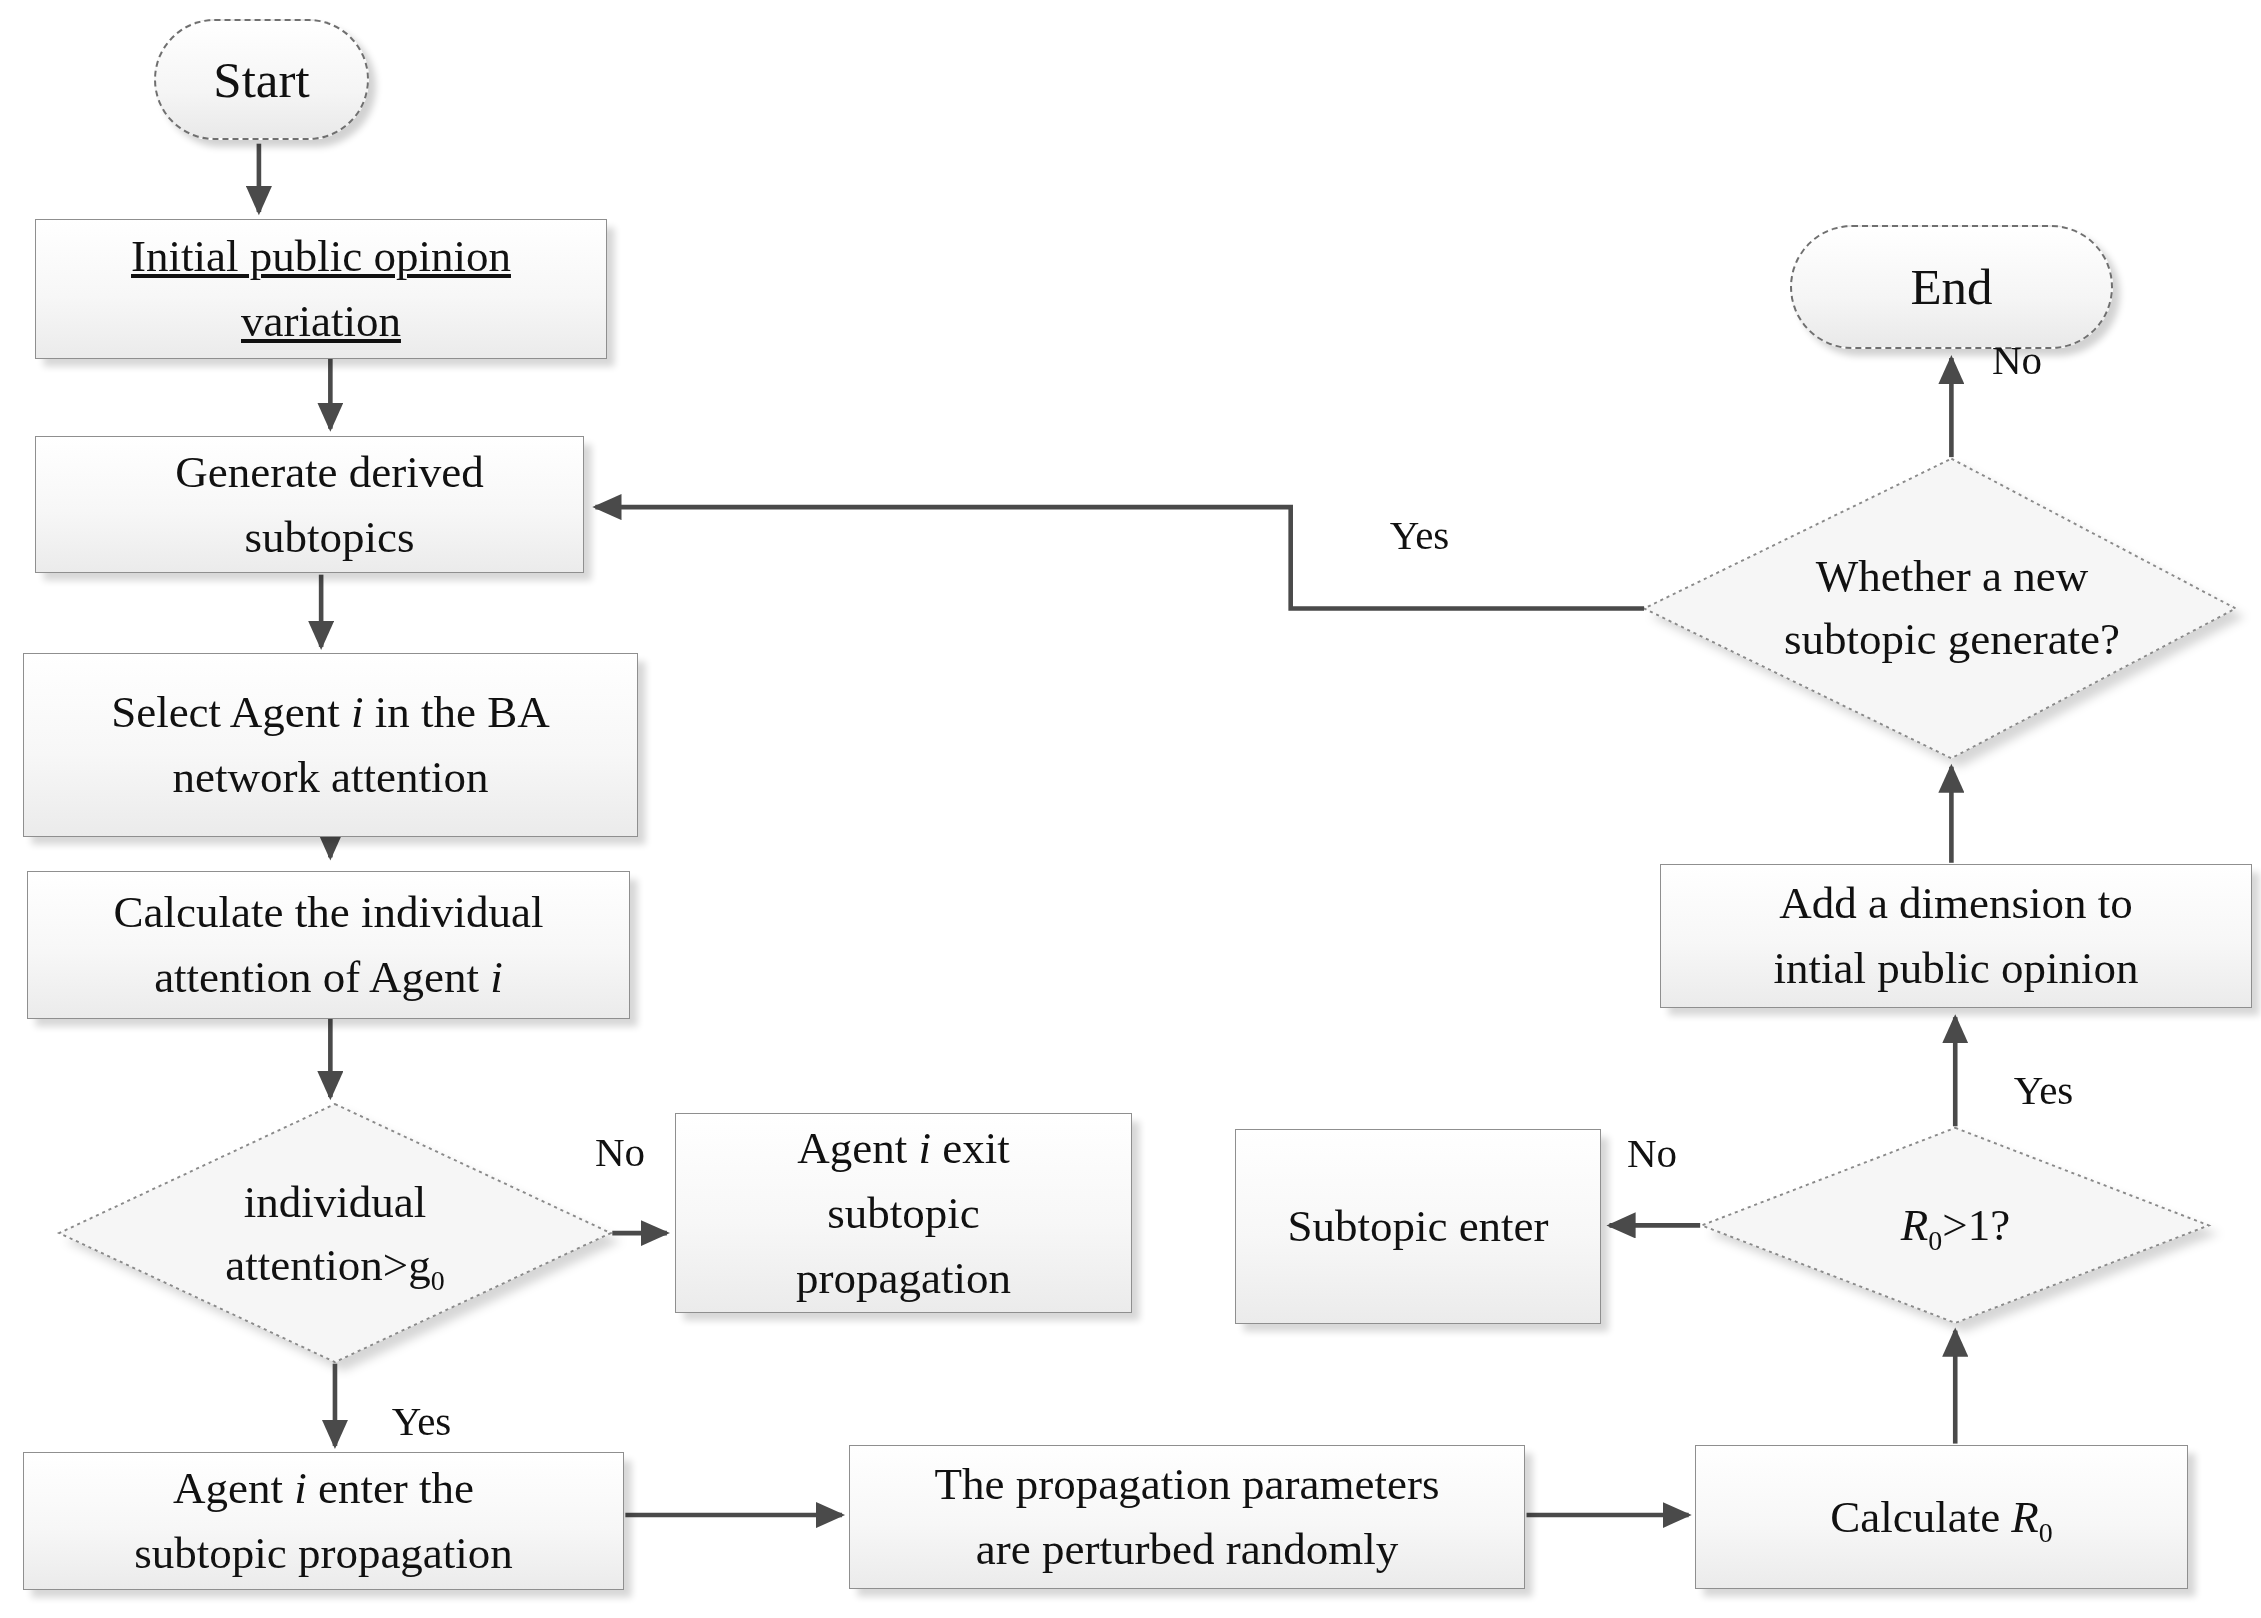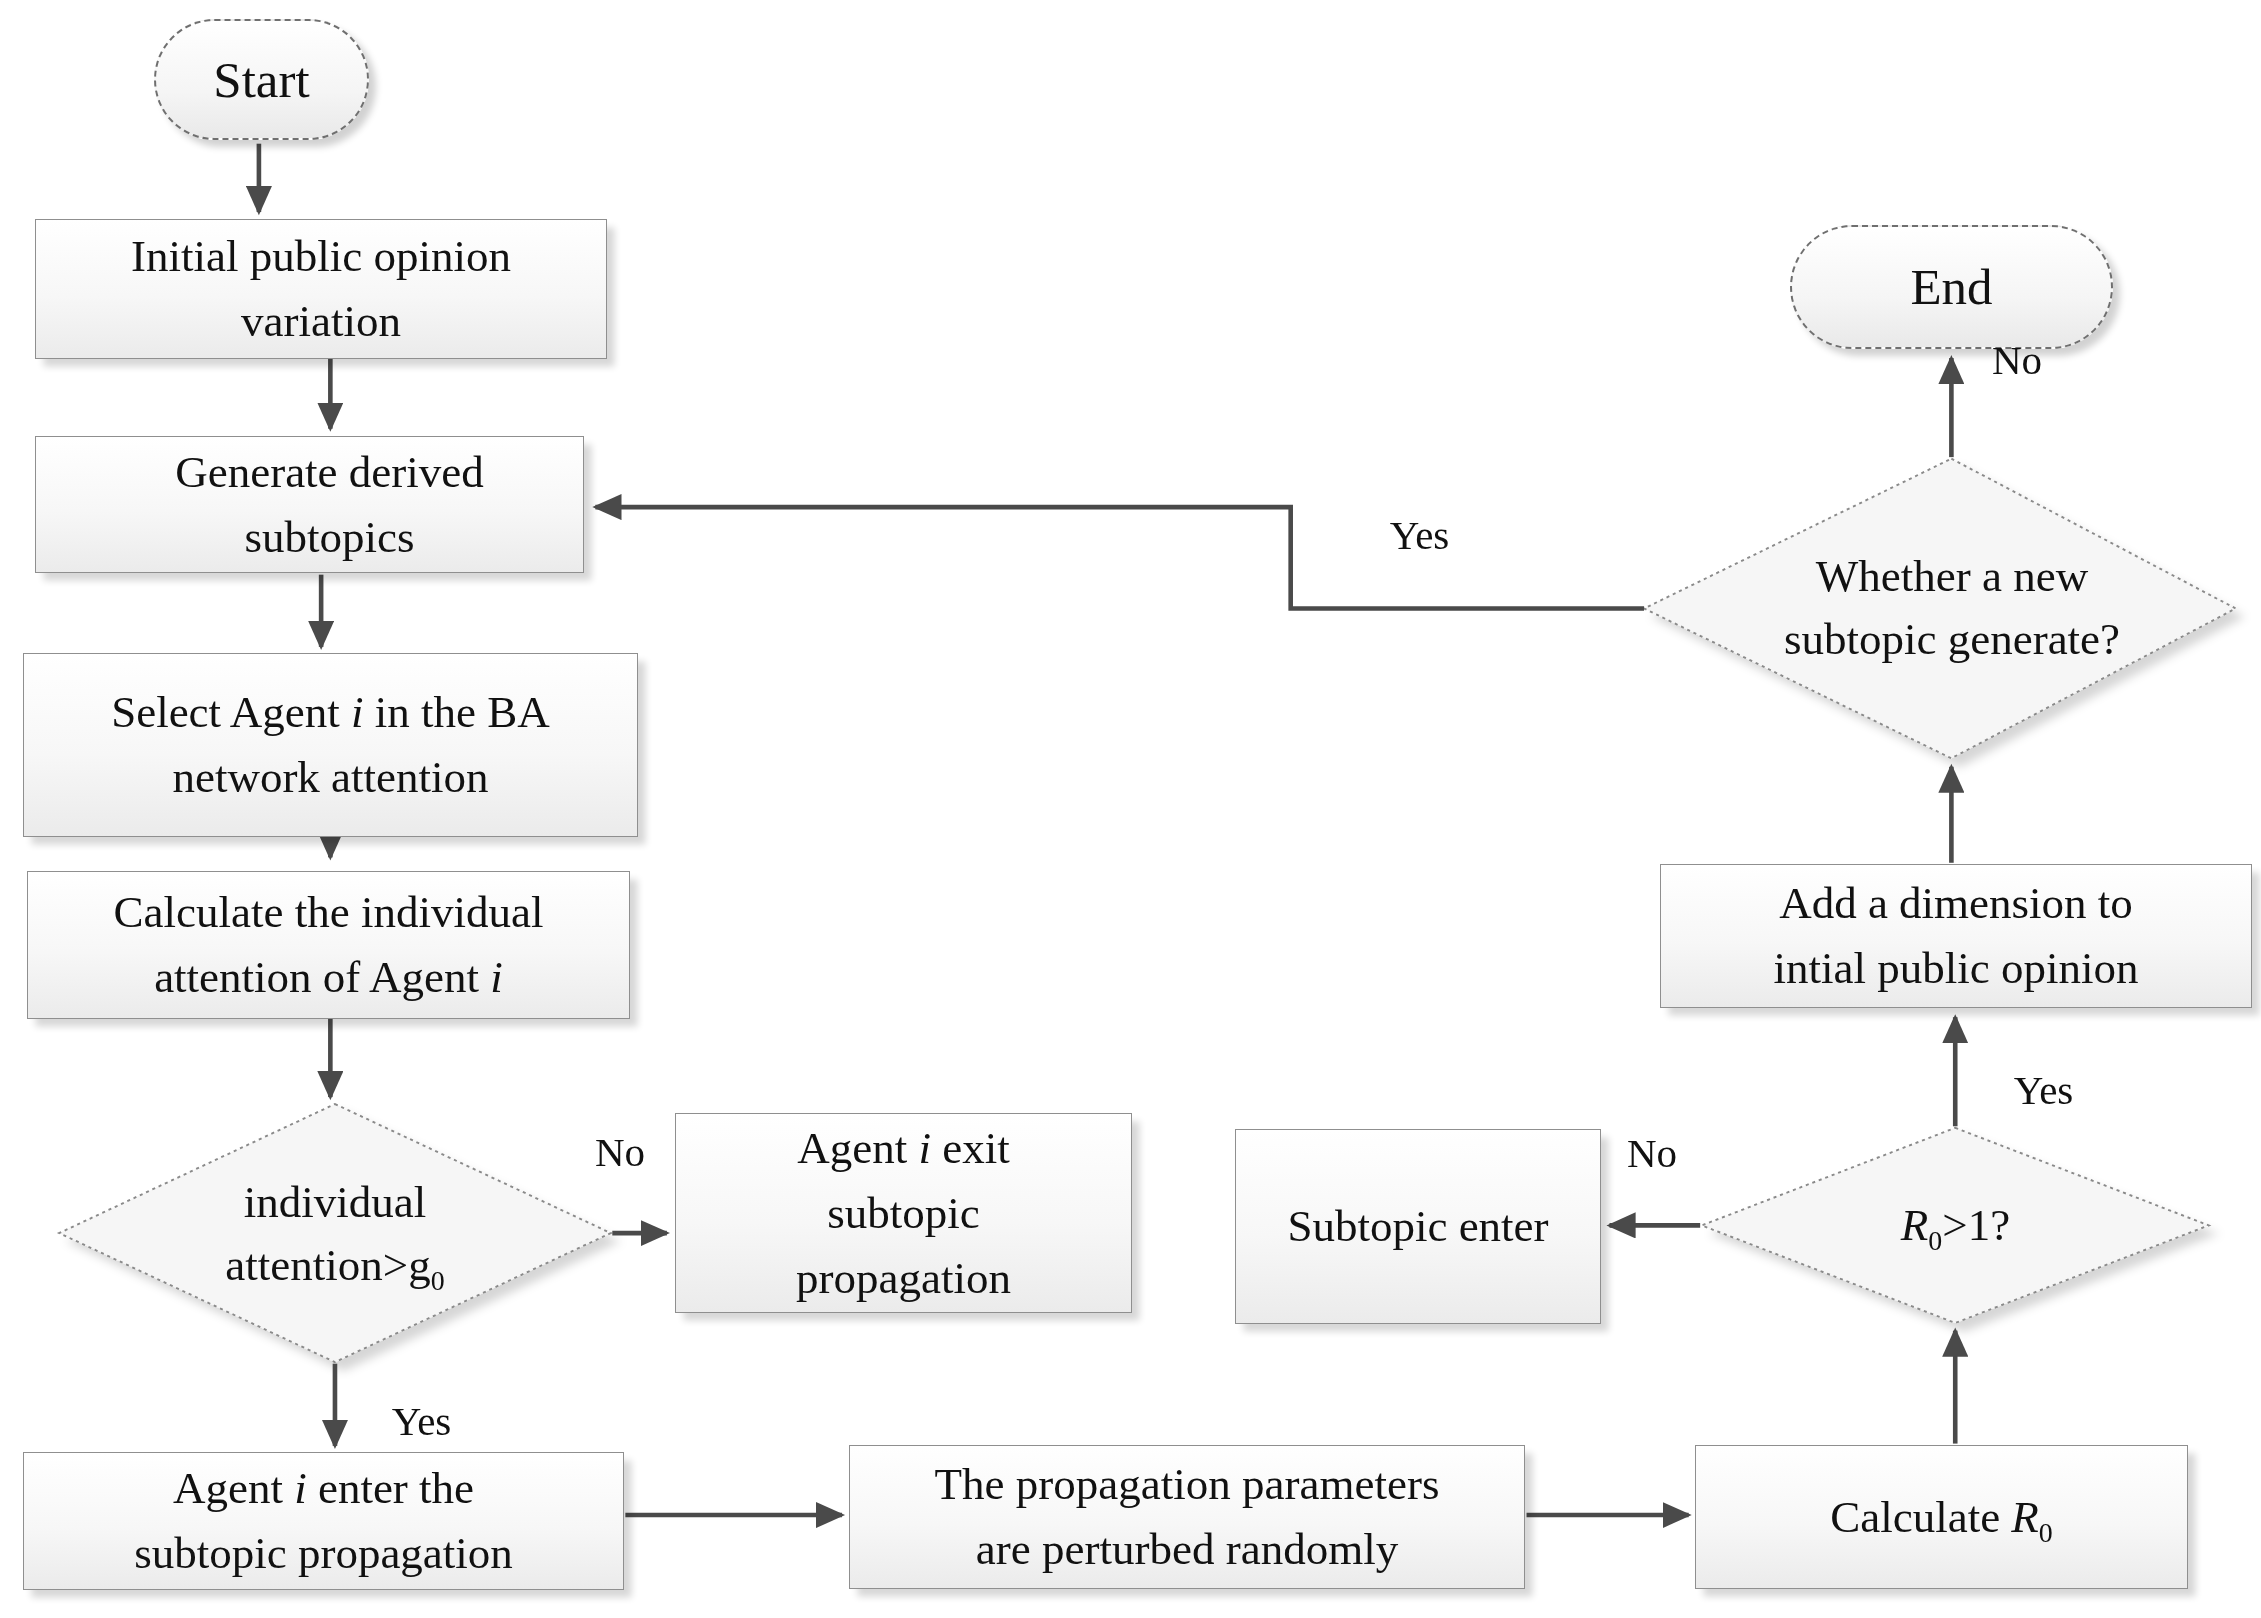--- a/index.html
+++ b/index.html
@@ -83,21 +83,21 @@
     <polyline points="2140,792 1680,792 1680,660 775,660" fill="none" stroke="#4a4a4a" stroke-width="6" marker-end="url(#arrh)"></polyline>
   </svg>
 
   <div class="oval" style="left:154px;top:19px;width:215px;height:121px;">
     <span>Start</span>
   </div>
   <div class="oval" style="left:1790px;top:225px;width:323px;height:124px;">
     <span>End</span>
   </div>
 
-  <div class="box" style="left:35px;top:219px;width:572px;height:140px;">
+  <div class="box" style="left:35px;top:219px;width:572px;height:140px;text-decoration:underline;">
     <div class="ln">Initial public opinion</div>
     <div class="ln">variation</div>
   </div>
 
   <div class="box" style="left:35px;top:436px;width:549px;height:137px;padding-left:40px;">
     <div class="ln">Generate derived</div>
     <div class="ln">subtopics</div>
   </div>
 
   <div class="box" style="left:23px;top:653px;width:615px;height:184px;">

